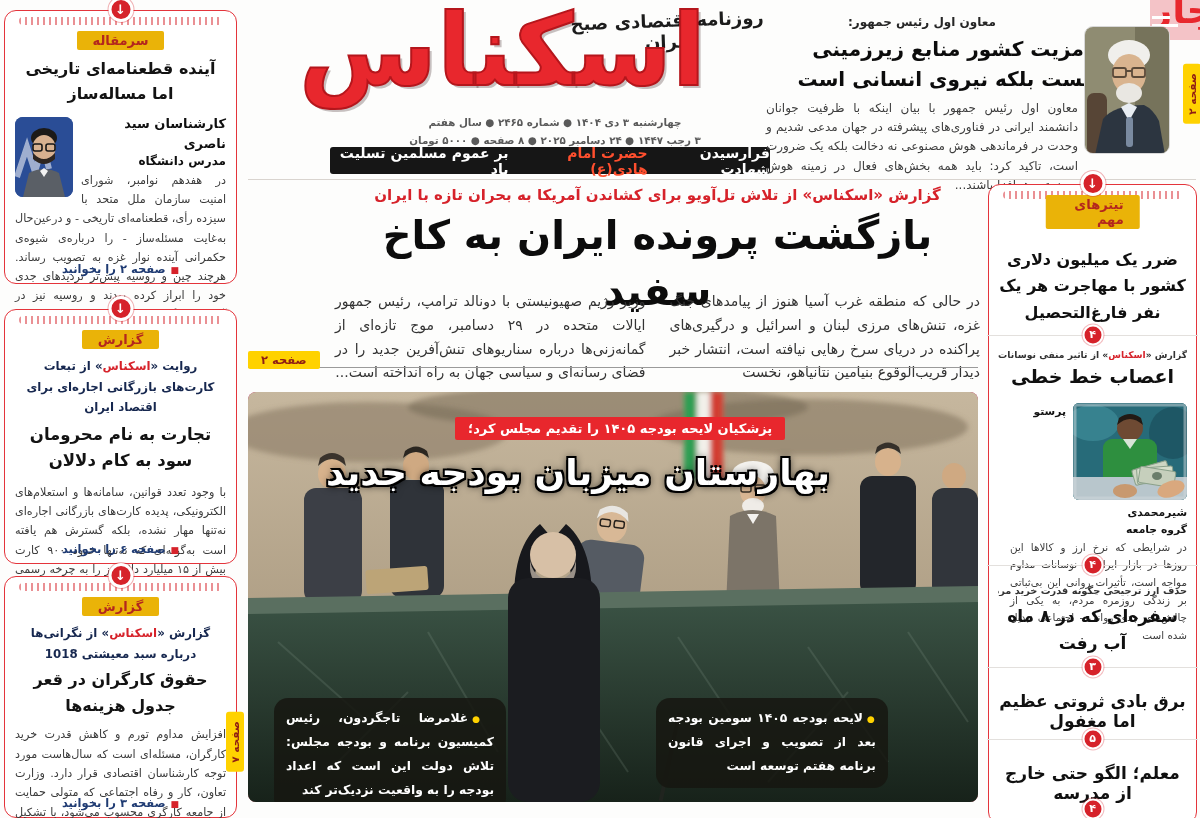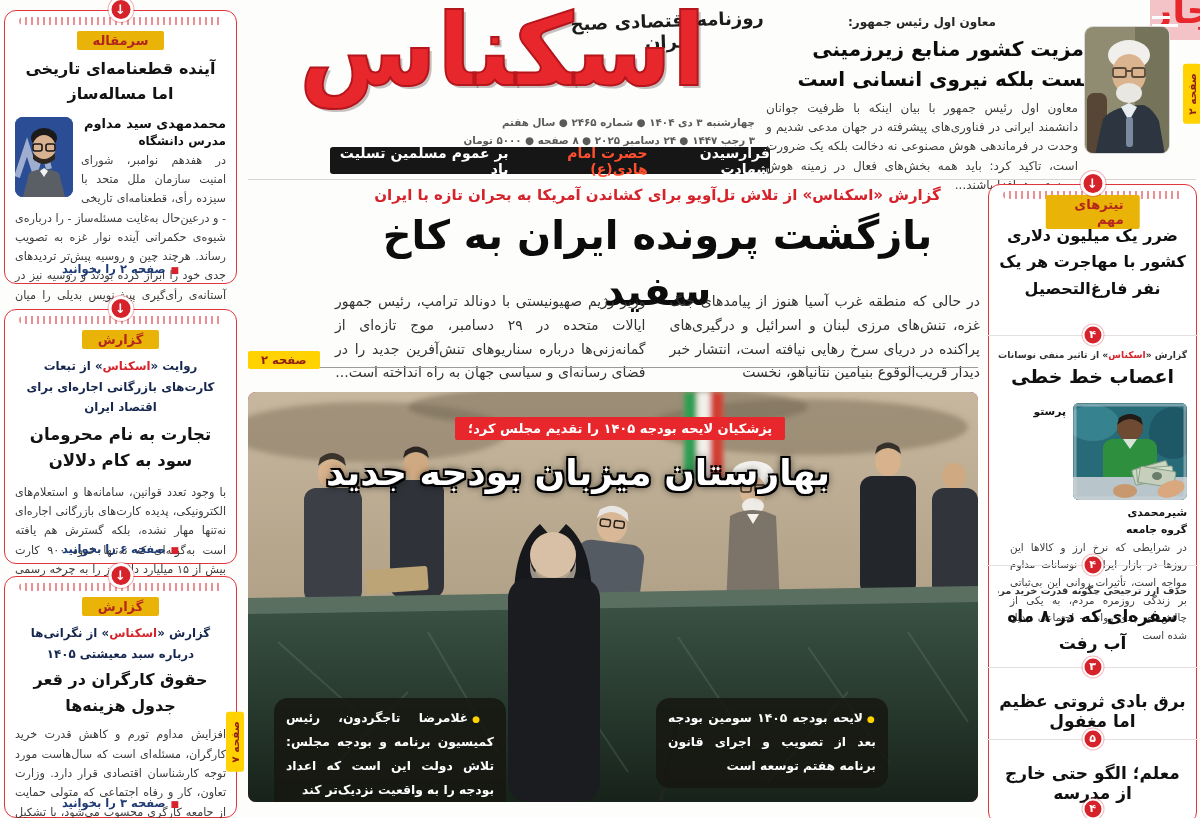--- a/index.html
+++ b/index.html
@@ -47,21 +47,21 @@
   
   .tagline {
     left:565px; top:10px; width:205px; text-align:center;
     font-size:18px; font-weight:bold; color:#1c1c1c; transform:rotate(-2deg);
   }
   .logo {
     left:250px; top:0; width:505px; height:115px; text-align:center;
     font-size:100px; line-height:1.02; font-weight:bold; color:#e8272d;
     -webkit-text-stroke:2px #b5161c; text-shadow:3px 3px 0 rgba(40,10,10,.25);
   }
-  .datelines { left:355px; top:113px; width:400px; text-align:right;
+  .datelines { left:355px; top:113px; width:400px; text-align:center;
     color:#5a5a5a; font-size:10.3px; line-height:1.75; font-weight:bold; }
   .banner {
     left:330px; top:147px; width:440px; height:27px; background:#161616;
     border-radius:3px; color:#fff; display:flex; align-items:center;
     justify-content:center; gap:6px; font-size:14px; font-weight:bold;
   }
   .banner .hl { color:#ff4f2e; }
   .rule { position:absolute; border-top:1px solid #d9d4cf; }
 
   
@@ -180,21 +180,21 @@
           <path d="M2,60 L12,30 L20,55 L28,28 L34,52" stroke="#ffffff" stroke-width="6" fill="none" opacity="0.55"></path>
           <ellipse cx="29" cy="21" rx="13" ry="10" fill="#1c1a18"></ellipse>
           <ellipse cx="29" cy="31" rx="11.5" ry="13" fill="#d8b190"></ellipse>
           <path d="M18,36 Q29,48 40,36 L40,42 Q29,52 18,42 Z" fill="#2e2621"></path>
           <rect x="18" y="27" width="9" height="7" rx="2" fill="none" stroke="#161616" stroke-width="1.6"></rect>
           <rect x="31" y="27" width="9" height="7" rx="2" fill="none" stroke="#161616" stroke-width="1.6"></rect>
           <path d="M8,80 L14,56 Q29,48 44,56 L50,80 Z" fill="#5a5f66"></path>
           <path d="M25,54 L29,60 L33,54 L29,51 Z" fill="#f2f2f2"></path>
         </svg>
       </div>
-      <div class="auth-name">محمدمهدی سید مداوم</div>
+      <div class="auth-name">کارشناسان سید ناصری</div>
       <div class="auth-role">مدرس دانشگاه</div>
       <div class="bbody">در هفدهم نوامبر، شورای امنیت سازمان ملل متحد با سیزده رأی، قطعنامه‌ای تاریخی - و درعین‌حال به‌غایت مسئله‌ساز - را درباره‌ی شیوه‌ی حکمرانی آینده نوار غزه به تصویب رساند. هرچند چین و روسیه پیش‌تر تردیدهای جدی خود را ابراز کرده بودند و روسیه نیز در آستانه‌ی رأی‌گیری پیش‌نویس بدیلی را میان اعضا توزیع کرده بود...</div>
     </div>
     <div class="bfooter">
       <span class="sq">■</span><span>صفحه ۲ را بخوانید</span>
     </div>
   </div>
 
   <div class="rbox" style="left:4px; top:309px; width:233px; height:255px;">
     <div class="arrowc">↓</div>
@@ -208,21 +208,21 @@
     <div class="bfooter">
       <span class="sq">■</span><span>صفحه ۶ را بخوانید</span>
     </div>
   </div>
 
   <div class="rbox" style="left:4px; top:576px; width:233px; height:242px;">
     <div class="arrowc">↓</div>
     <div class="hatch"></div>
     <div class="ylabel">گزارش</div>
     <div class="bkicker">
-      <span>گزارش «</span><span class="brand">اسکناس</span><span>» از نگرانی‌ها درباره سبد معیشتی ۱۴۰۵</span>
+      <span>گزارش «</span><span class="brand">اسکناس</span><span>» از نگرانی‌ها درباره سبد معیشتی 1018</span>
     </div>
     <div class="btitle" style="font-size:16px; line-height:1.6; margin:3px 0 7px;">حقوق کارگران در قعر جدول هزینه‌ها</div>
     <div class="bbody">افزایش مداوم تورم و کاهش قدرت خرید کارگران، مسئله‌ای است که سال‌هاست مورد توجه کارشناسان اقتصادی قرار دارد. وزارت تعاون، کار و رفاه اجتماعی که متولی حمایت از جامعه کارگری محسوب می‌شود، با تشکیل محدود جلسات شورای عالی کار و تعیین دستمزد تنها در پایان سال، نتوانسته پاسخگوی تغییرات روزانه قیمت‌ها باشد...</div>
     <div class="bfooter">
       <span class="sq">■</span><span>صفحه ۳ را بخوانید</span>
     </div>
   </div>
 
   <div class="abs vp-kicker">معاون اول رئیس جمهور:</div>
   <div class="abs vp-title">مزیت کشور منابع زیرزمینی نیست بلکه نیروی انسانی است</div>
@@ -344,21 +344,21 @@
     </div>
   </div>
   <div class="vtag" style="left:226px; top:712px;">صفحه ۷</div>
 
   <div class="rbox htbox">
     <div class="arrowc">↓</div>
     <div class="hatch"></div>
     <div class="inner">
       <div class="ylabel" style="position:absolute; top:8px; left:50%; transform:translateX(-50%); margin:0;">تیترهای مهم</div>
 
-      <div class="hl-title" style="top:36px; font-size:16px; line-height:1.65;">ضرر یک میلیون دلاری کشور با مهاجرت هر یک نفر فارغ‌التحصیل</div>
+      <div class="hl-title" style="top:60px; font-size:16px; line-height:1.65;">ضرر یک میلیون دلاری کشور با مهاجرت هر یک نفر فارغ‌التحصیل</div>
       <div class="sepline" style="top:148px;">
         <div class="pgc">۴</div>
       </div>
 
       <div class="hl-kicker" style="top:162px;">
         <span>گزارش «</span><span class="brand">اسکناس</span><span>» از تاثیر منفی نوسانات ارز بر سلامت روان جامعه</span>
       </div>
       <div class="hl-title" style="top:178px; font-size:19px;">اعصاب خط خطی</div>
       <div class="hl-media" style="top:216px;">
         <div class="hl-photo">

